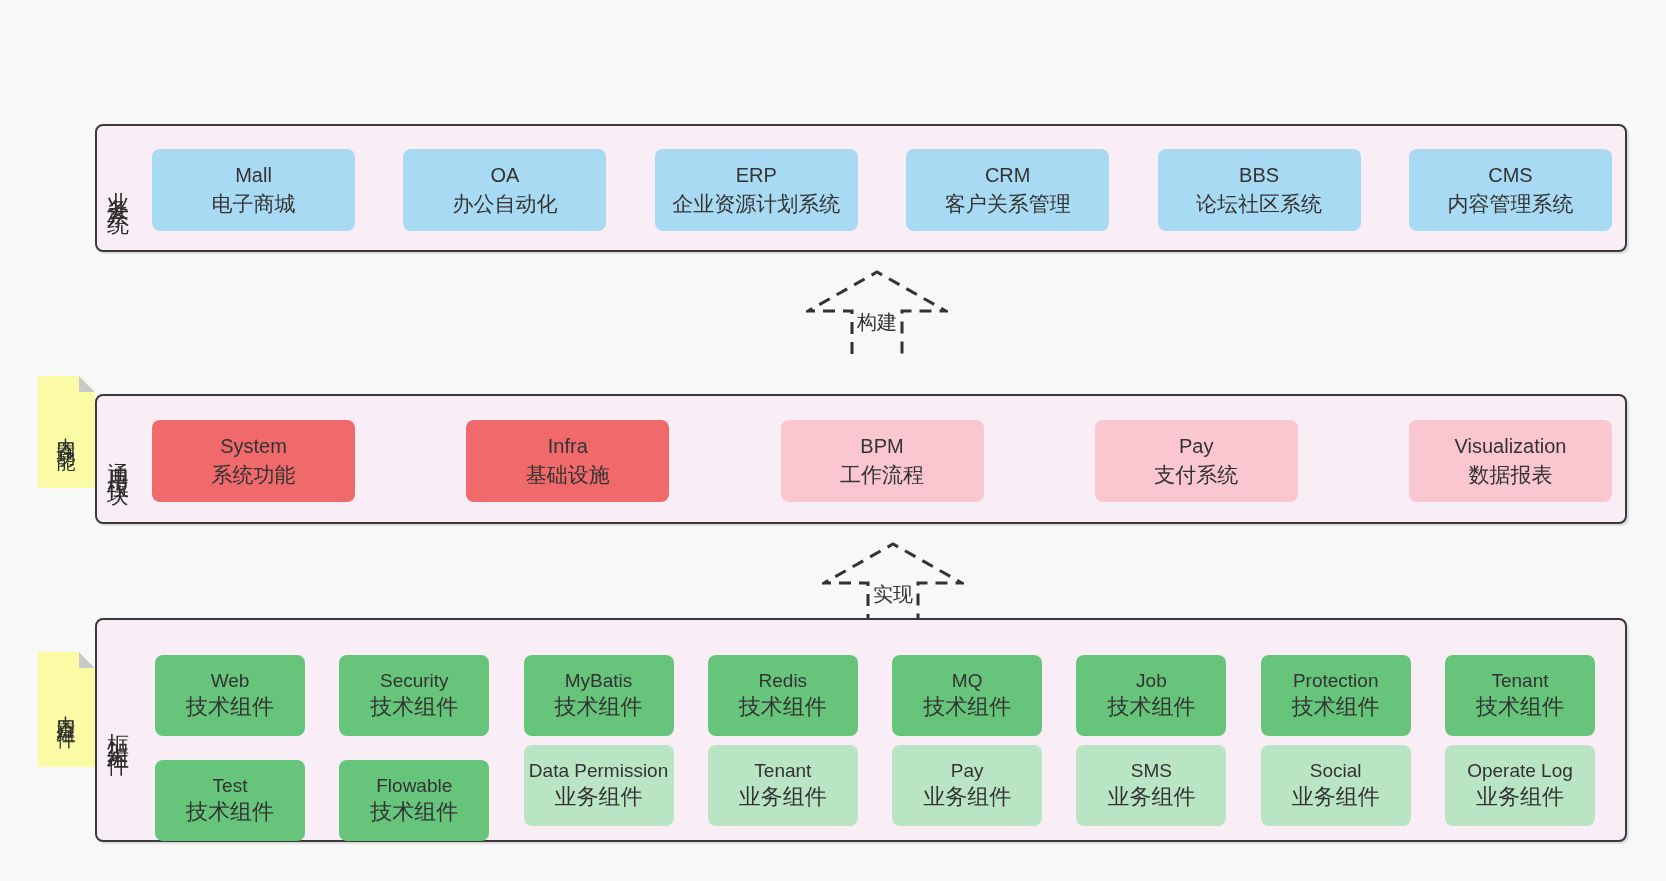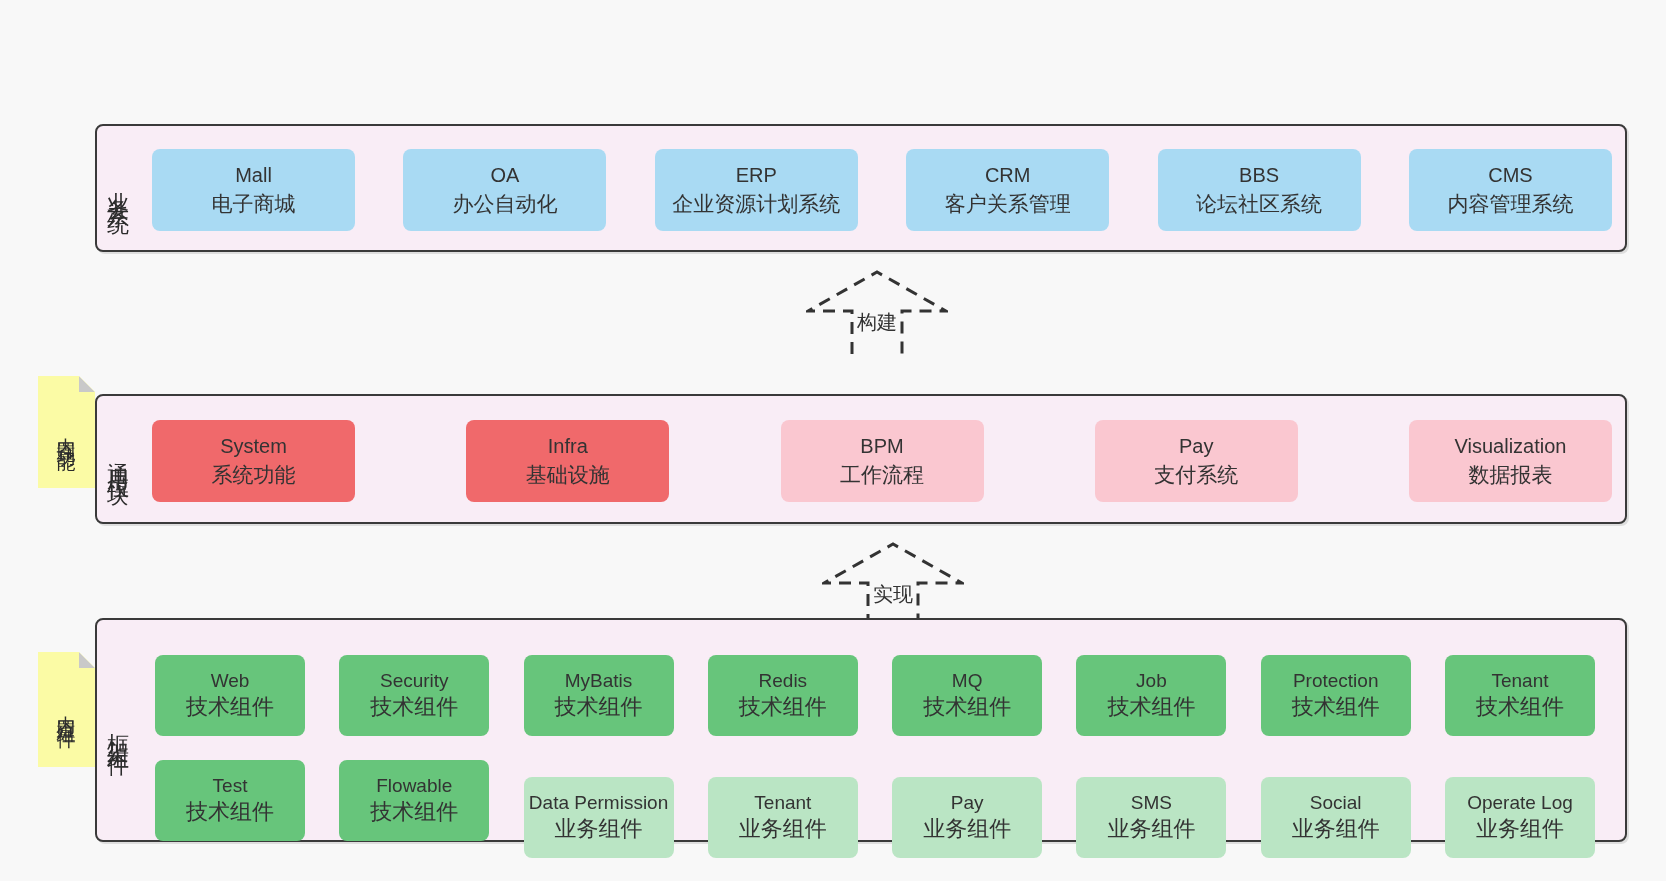--- a/index.html
+++ b/index.html
@@ -40,21 +40,21 @@
   }
   .box-sm{width:150px;height:81px;font-size:0;}
   .box .name{font-size:20px;}
   .box .sub{font-size:21px;}
   .box-sm .name{font-size:19px;line-height:1.2;padding:0 4px;}
   .box-sm .sub{font-size:22px;line-height:1.3;}
   .blue{background:var(--blue);}
   .red{background:var(--red);}
   .pink{background:var(--pink);}
   .green{background:var(--green);margin-top:15px;}
-  .green-light{background:var(--green-light);margin-top:32px;}
+  .green-light{background:var(--green-light);}
   .arrow-wrap{position:absolute;width:142px;height:84px;}
   .arrow-svg{position:absolute;inset:0;width:100%;height:100%;}
   .arrow-label{
     position:absolute;left:50%;top:39px;transform:translateX(-50%);
     background:var(--canvas);padding:0 3px;font-size:20px;white-space:nowrap;
   }
   .note{
     position:absolute;left:38px;width:57px;
     background:var(--yellow);
     clip-path:polygon(0 0,calc(100% - 16px) 0,100% 16px,100% 100%,0 100%);

